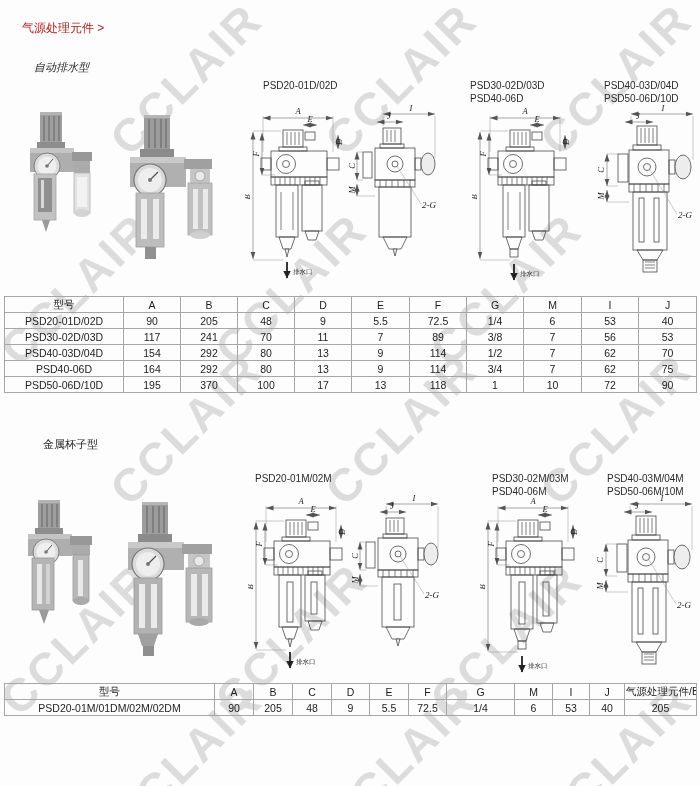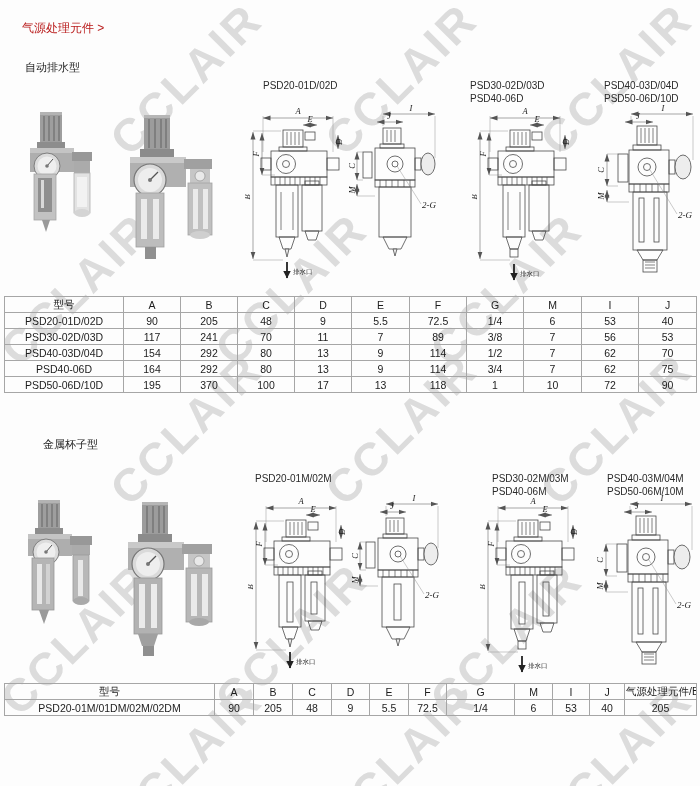--- a/index.html
+++ b/index.html
@@ -60,21 +60,21 @@
       <span class="wm" style="color: rgb(220, 220, 220); left: -20px; top: 612px;">CCLAIR</span>
       <span class="wm" style="color: rgb(220, 220, 220); left: 195px; top: 612px;">CCLAIR</span>
       <span class="wm" style="color: rgb(220, 220, 220); left: 410px; top: 612px;">CCLAIR</span>
       <span class="wm" style="color: rgb(220, 220, 220); left: 90px; top: 732px;">CCLAIR</span>
       <span class="wm" style="color: rgb(220, 220, 220); left: 305px; top: 732px;">CCLAIR</span>
       <span class="wm" style="color: rgb(220, 220, 220); left: 520px; top: 732px;">CCLAIR</span>
     </div>
 
   <div class="breadcrumb">气源处理元件 &gt;</div>
 
-  <div class="sec-label" style="left:25px;top:60px;">自动排水型</div>
+  <div class="sec-label" style="left:34px;top:60px;font-style:italic;">自动排水型</div>
 
   <div class="cap" style="left:263px;top:79px;">PSD20-01D/02D</div>
   <div class="cap" style="left:470px;top:79px;">
     <div>PSD30-02D/03D</div>
     <div>PSD40-06D</div>
   </div>
   <div class="cap" style="left:604px;top:79px;">
     <div>PSD40-03D/04D</div>
     <div>PSD50-06D/10D</div>
   </div>

